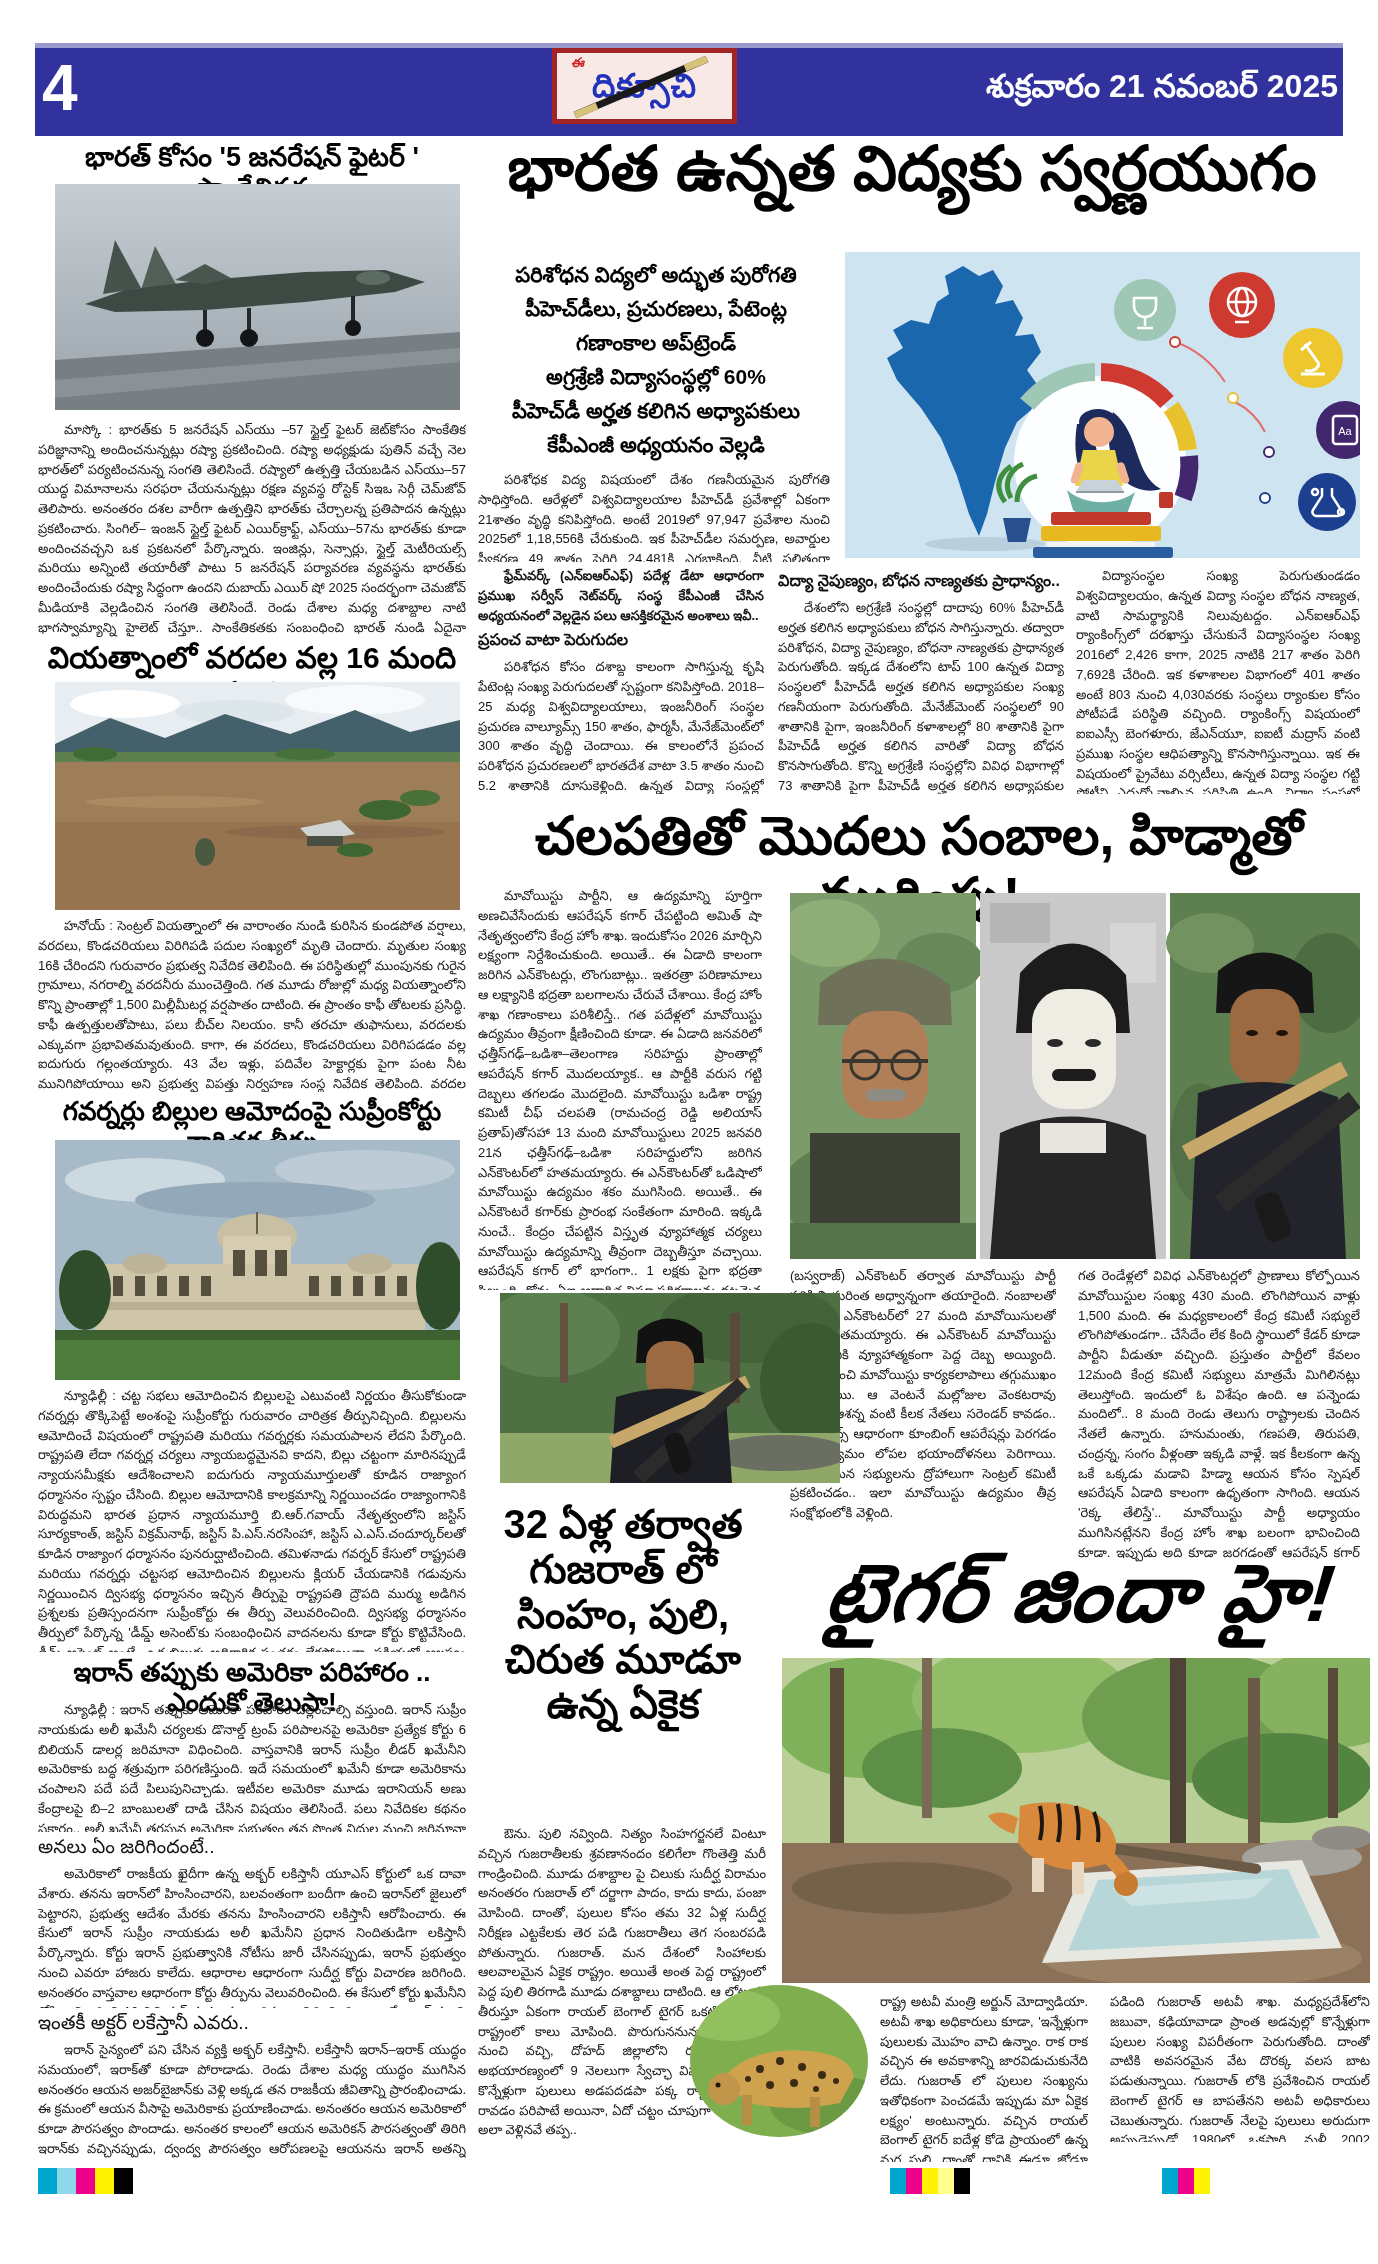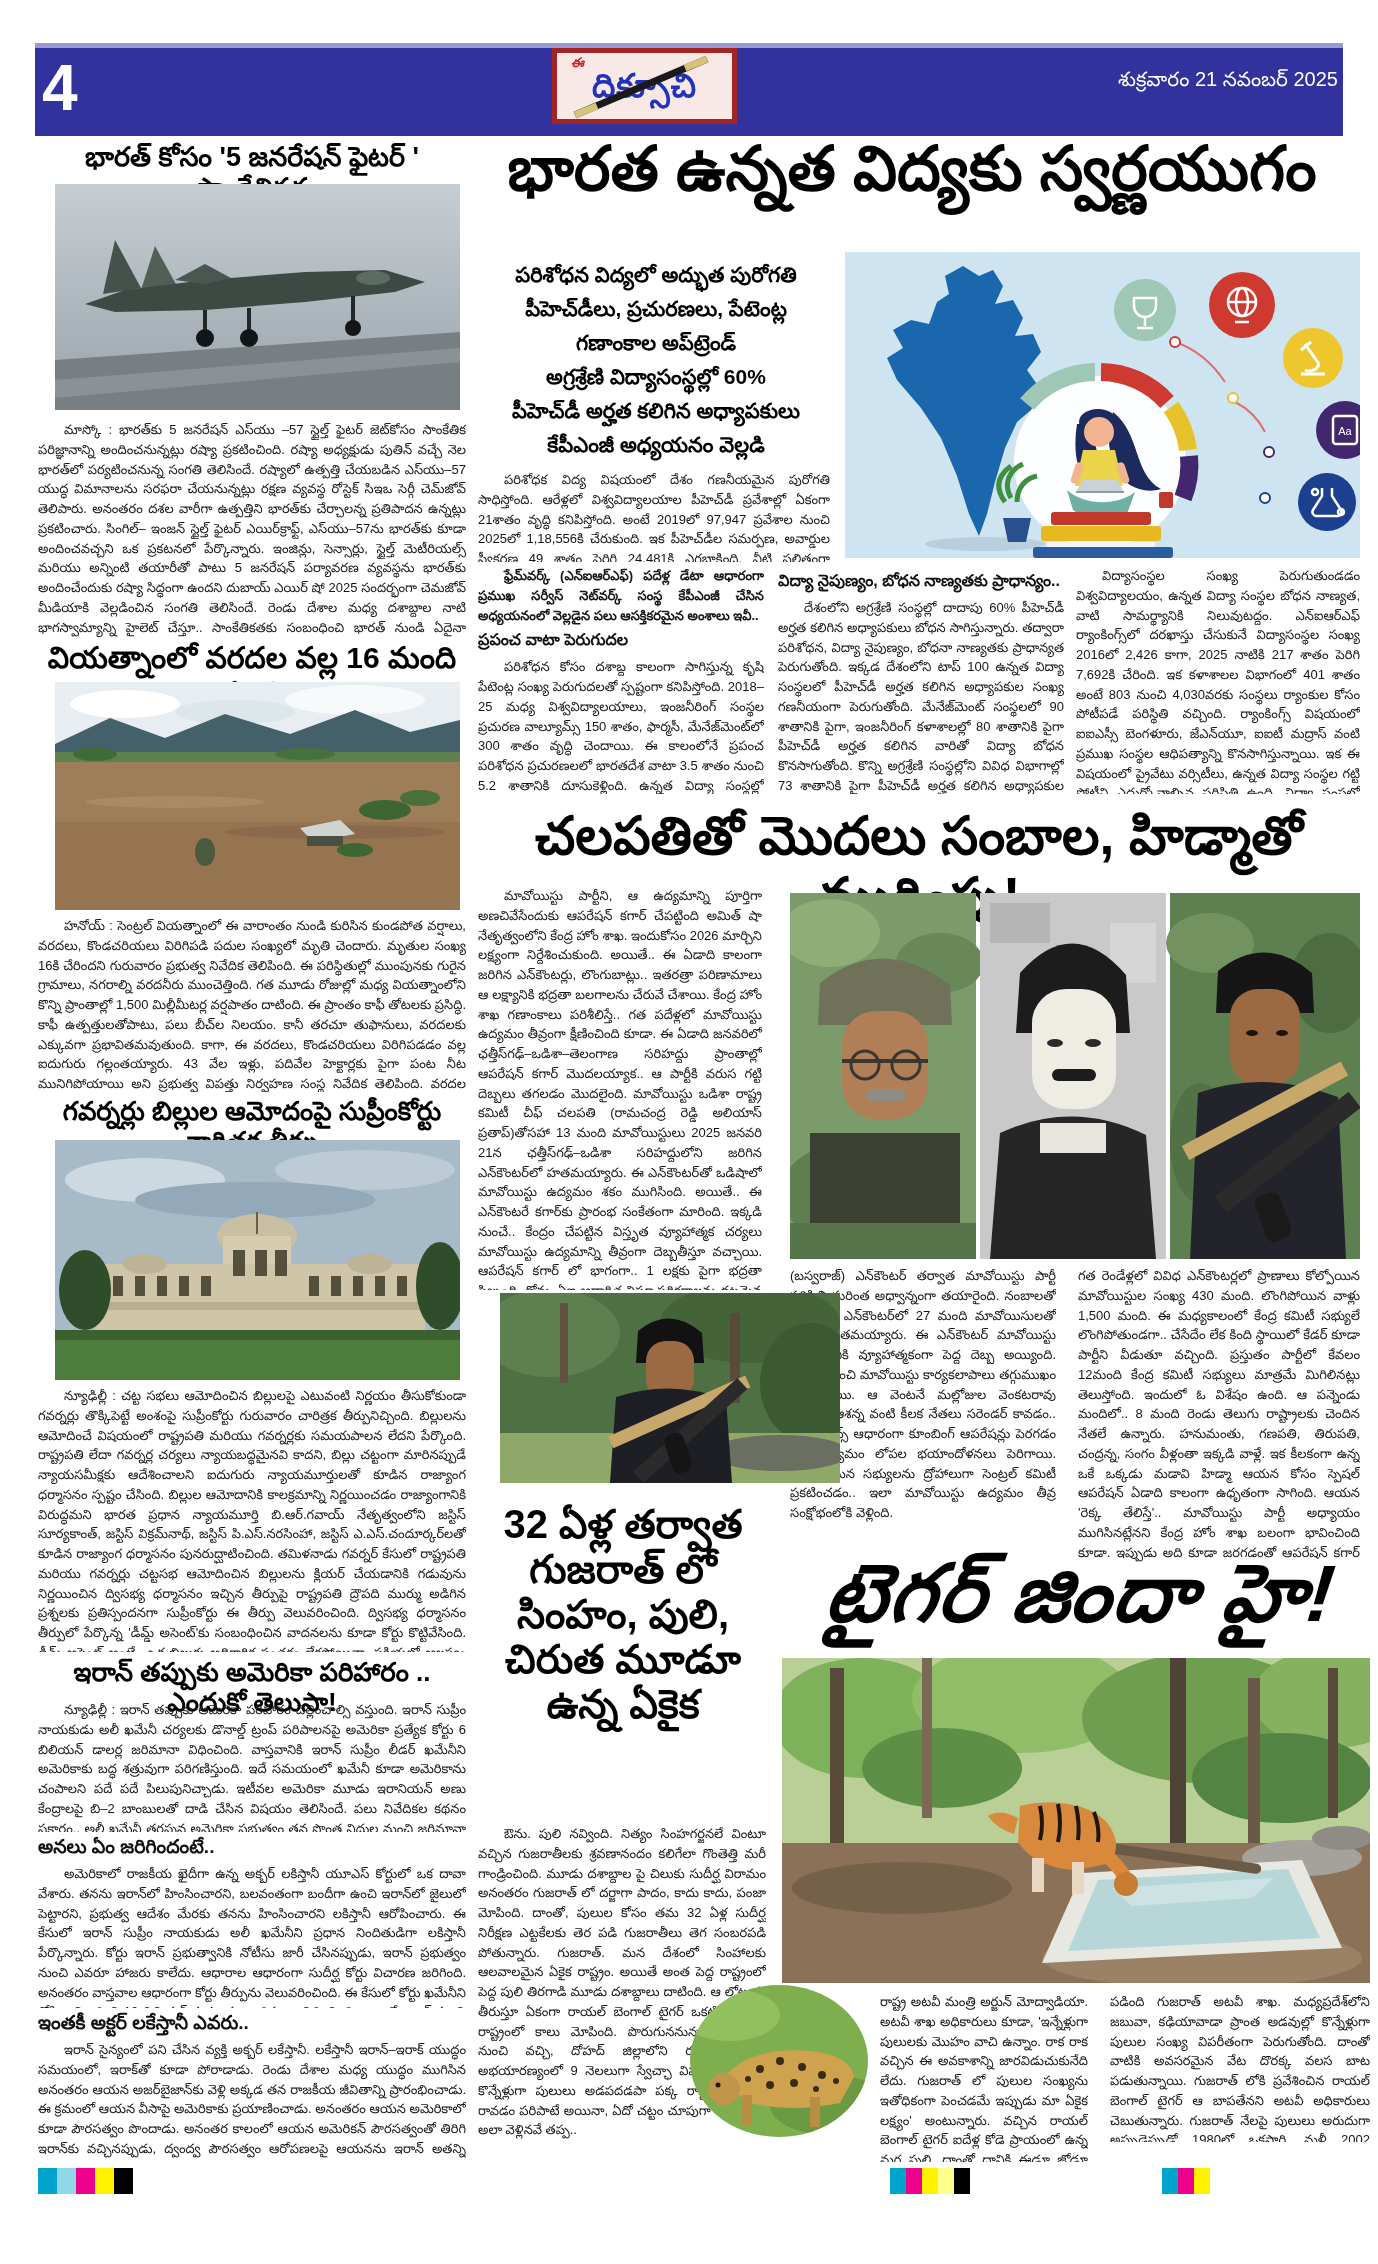--- a/index.html
+++ b/index.html
@@ -2,28 +2,28 @@
 <html><head>
 <meta charset="utf-8">
 <style>
   html,body{margin:0;padding:0;background:#e8e8e8;}
   .page{position:relative;width:1378px;height:2264px;background:#ffffff;
         font-family:"Liberation Sans","DejaVu Sans",sans-serif;overflow:hidden;margin:0 auto;}
   .abs{position:absolute;}
   
   .masthead{left:35px;top:43px;width:1308px;height:88px;background:#32329e;border-top:5px solid #9a9ad0;}
   .page-num{left:42px;top:48px;width:70px;height:80px;color:#fff;font-size:64px;font-weight:bold;line-height:80px;}
-  .date-line{right:40px;top:68px;color:#fff;font-size:20px;font-weight:normal;text-align:right;}
+  .date-line{right:40px;top:68px;color:#fff;font-size:32px;font-weight:bold;text-align:right;}
   .logo-box{left:552px;top:48px;width:185px;height:76px;background:#f9e9e6;border:5px solid #a32424;box-sizing:border-box;z-index:3;}
   .logo-prefix{left:14px;top:2px;color:#cc2222;font-size:13px;font-weight:bold;font-style:italic;}
   .logo-title{left:0;top:14px;width:100%;text-align:center;color:#2233bb;font-size:33px;font-weight:bold;letter-spacing:1px;}
   
   .headline{font-weight:bold;color:#000;text-align:center;line-height:1.15;}
   .body-text{font-size:13px;line-height:1.52;text-align:justify;color:#141414;overflow:hidden;text-indent:26px;word-break:break-word;}
-  .subhead-inline{font-size:19px;font-weight:bold;color:#111;text-align:left;}
+  .subhead-inline{font-size:19px;font-weight:normal;color:#111;text-align:left;}
   .photo{overflow:hidden;}
   .photo svg{display:block;}
   
   .edu-headline{left:478px;top:136px;width:868px;font-size:62px;font-weight:bold;text-align:center;color:#000;line-height:1.05;}
   .edu-subheads{left:478px;top:258px;width:356px;font-size:21px;font-weight:bold;text-align:center;line-height:34px;color:#000;}
   .edu-col-sub{font-size:16px;font-weight:bold;color:#111;margin:6px 0 4px 0;text-indent:0;}
   
   .overlay-pink{color:#ff2da0;font-weight:bold;text-align:center;
     text-shadow:-2px -2px 0 #fff,2px -2px 0 #fff,-2px 2px 0 #fff,2px 2px 0 #fff,0 0 6px #fff;}
   

